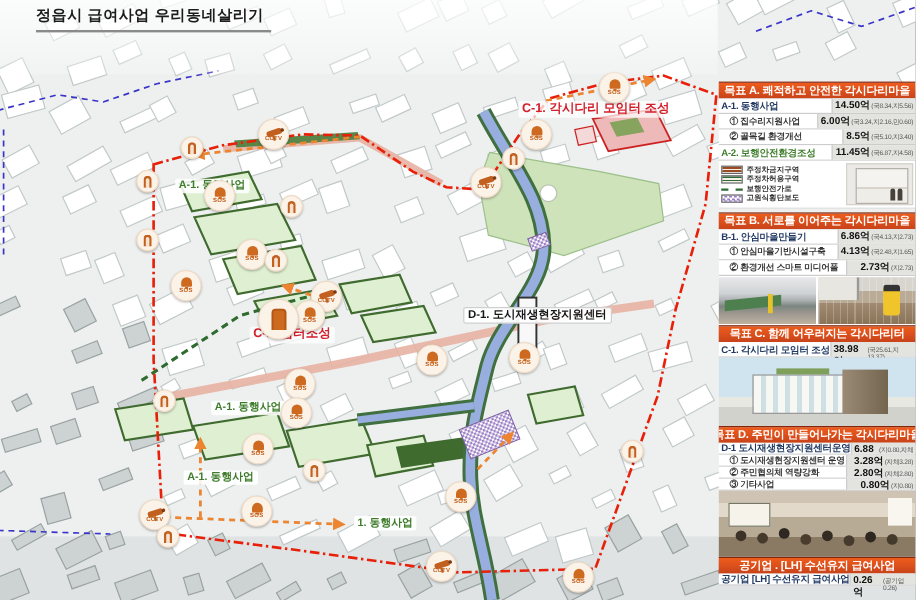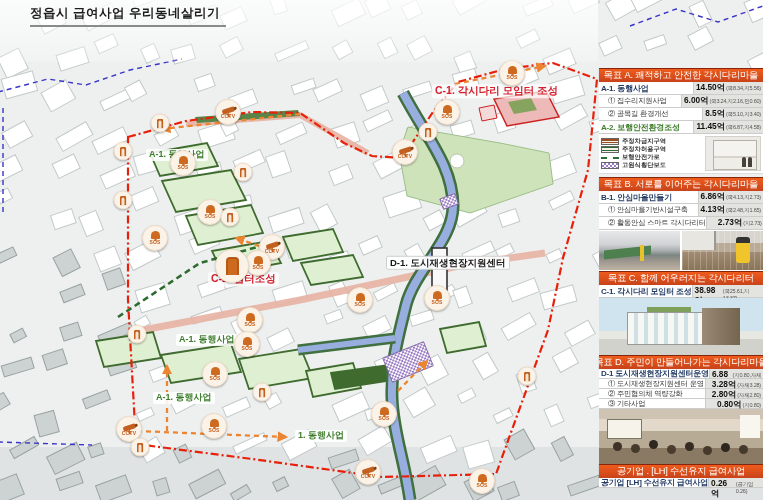--- a/index.html
+++ b/index.html
@@ -34,28 +34,28 @@
   .main-title{position:absolute;left:26px;top:23px;white-space:nowrap;}
   .mt-blue{font-size:25px;font-weight:bold;color:var(--title-blue);letter-spacing:-1px;
            text-shadow:0 0 3px #fff,0 0 6px #fff;}
   .mt-red{font-size:29px;font-weight:bold;color:var(--title-red);letter-spacing:-1px;
           text-shadow:0 0 3px #fff;margin-left:6px;}
   .mt-ann{position:absolute;left:505px;top:13px;display:flex;gap:22px;color:var(--title-red);
           font-size:9.5px;font-weight:bold;text-shadow:0 0 2px #fff;}
   
   .sidebar{position:absolute;left:599px;top:68px;width:164px;height:432px;display:flex;flex-direction:column;}
   .sec-h{height:14px;flex:none;background:linear-gradient(180deg,#ef5c1c,#c8431a);border-top:1px solid #84250c;
-         color:#fff;font-weight:normal;font-size:9.3px;display:flex;align-items:center;justify-content:center;
+         color:#fff;font-weight:bold;font-size:9.3px;display:flex;align-items:center;justify-content:center;
          white-space:nowrap;overflow:hidden;letter-spacing:-.2px;box-shadow:0 1px 1px rgba(0,0,0,.3);}
   .rows{flex:none;display:flex;flex-direction:column;}
   .srow{display:flex;align-items:center;justify-content:space-between;background:rgba(255,255,255,.95);
         border-bottom:1px solid #ccc;height:13px;flex:none;}
   .rowsD .srow,.rowsLH .srow{height:10px;}
   .srow .rl{font-weight:bold;font-size:8px;color:#223a63;white-space:nowrap;padding-left:2px;letter-spacing:-.2px;}
-  .srow.sub .rl{font-weight:normal;font-size:7.3px;color:#333;padding-left:9px;}
+  .srow.sub .rl{font-weight:bold;font-size:7.3px;color:#333;padding-left:9px;}
   .srow.green .rl{color:var(--label-green);}
   .rv{display:flex;align-items:baseline;background:#e3e3df;height:100%;padding:0 2px;min-width:58px;
       justify-content:flex-end;border-left:1px solid #ccc;}
   .amt{font-size:8.3px;color:#111;font-weight:bold;font-style:normal;}
   .det{font-size:5.5px;color:#555;font-style:normal;margin-left:1px;letter-spacing:-.2px;}
   .gap{height:3px;flex:none;}
   
   .legend{height:40px;flex:none;background:#fff;display:flex;padding:2px 2px;border-bottom:1px solid #ddd;}
   .lg-col{flex:1;display:flex;flex-direction:column;justify-content:space-between;padding:1px 0;}
   .lg-item{display:flex;align-items:center;gap:3px;height:8px;}
@@ -555,21 +555,21 @@
           </span>
         </div>
         <div class="srow sub">
           <span class="rl">① 안심마을기반시설구축</span>
           <span class="rv">
             <i class="amt">4.13억</i>
             <i class="det">(국2.48,지1.65)</i>
           </span>
         </div>
         <div class="srow sub">
-          <span class="rl">② 활동안심 스마트 각시다리터</span>
+          <span class="rl">② 환경개선 스마트 미디어폴</span>
           <span class="rv">
             <i class="amt">2.73억</i>
             <i class="det">(지2.73)</i>
           </span>
         </div>
       </div>
     <div class="photos">
       <div class="ph ph1">
         <div class="fence"></div>
         <div class="pole"></div>

